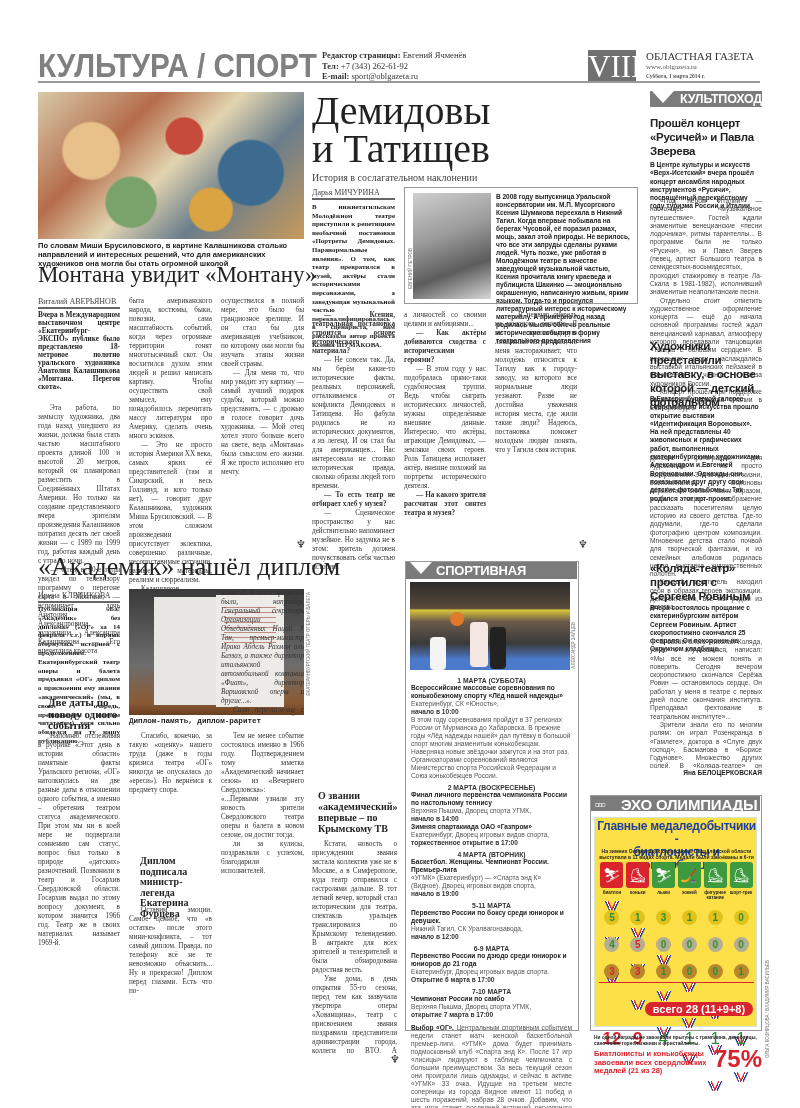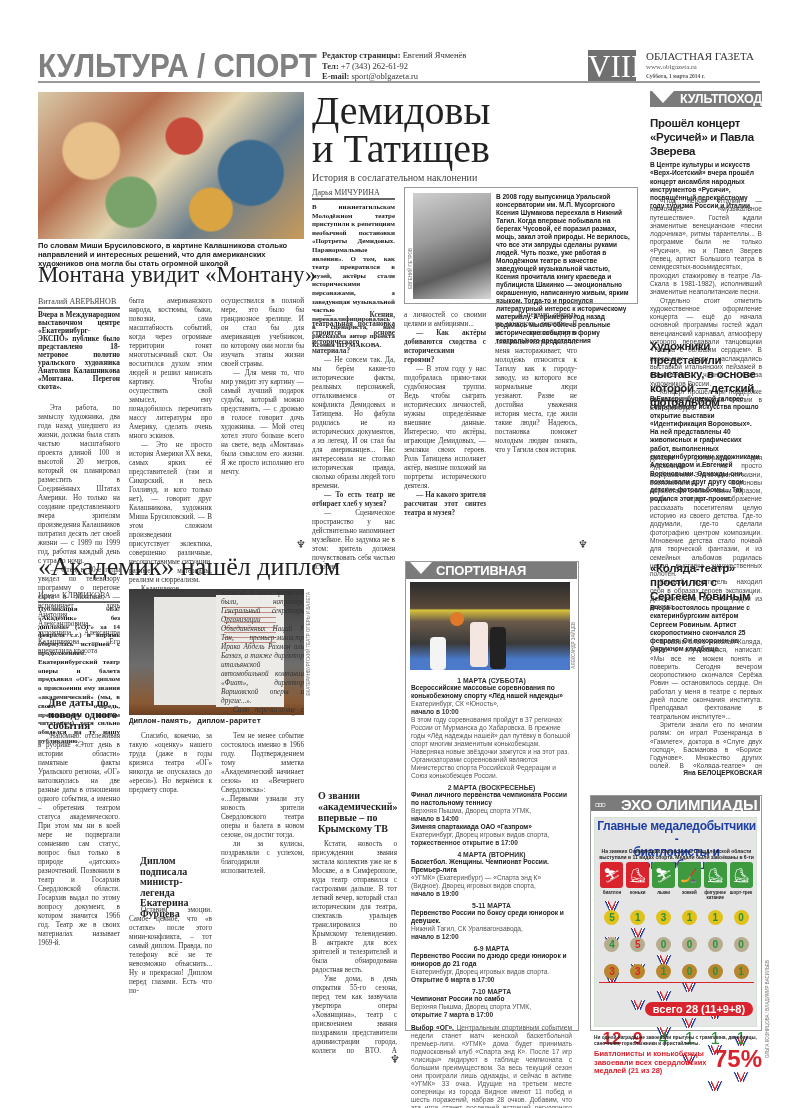--- a/index.html
+++ b/index.html
@@ -256,21 +256,21 @@
 <div class="abs s-body" style="left:650px;top:638px;width:112px;height:130px;overflow:hidden;">
   <p>В своём блоге Николай Коляда, узнав о случившемся, написал: «Мы все не можем понять и поверить. Сегодня вечером скоропостижно скончался Серёжа Ровин — остановилось сердце. Он работал у меня в театре с первых дней после окончания института. Преподавал фехтование в театральном институте»...</p>
   <p>Зрители знали его по многим ролям: он играл Розенкранца в «Гамлете», доктора в «Слуге двух господ», Басманова в «Борисе Годунове». Множество других ролей. В «Коляда-театре» он работал с 2005 года. В последнее время активно участвовал в постановках «Слав-театра», созданного при Муз-комедии. Накануне своей смерти Ровин сыграл в спектакле «Коляда-театра» «Землемер». Трагедии ничто не предвещало.</p>
 
 </div>
 <div class="abs s-lead" style="left:650px;top:769px;width:112px;text-align:right;">Яна БЕЛОЦЕРКОВСКАЯ</div>
 
 <div class="abs boxed" style="left:590px;top:795px;width:172px;height:236px;background:#fff;">
   <div class="abs rubric" style="left:0;top:0;width:169px;height:15px;font-size:15px;line-height:18px;padding-left:30px;">ЭХО ОЛИМПИАДЫ</div>
   <div class="abs" style="left:3px;top:3px;font-size:10px;color:#fff;line-height:12px;letter-spacing:-3px;">○○○</div>
-  <div class="abs" style="left:3px;top:21px;width:163px;height:210px;background:#e5e5e5;border:1px solid #d6e4d6;">
+  <div class="abs" style="left:3px;top:21px;width:163px;height:210px;background:#fde047;border:1px solid #d6e4d6;">
     <div class="abs h-sans" style="left:0;top:2px;width:163px;text-align:center;font-size:12px;line-height:13px;color:#1d3fa3;">
       <div>Главные медаледобытчики -</div>
       <div>биатлонисты и конькобежцы</div>
     </div>
     <div class="abs" style="left:4px;top:30px;width:155px;text-align:center;font-family:'Liberation Sans',sans-serif;font-size:5px;line-height:6px;font-weight:bold;">На зимних Олимпиадах спортсмены Свердловской области выступали в 11 видах спорта. Медали были завоёваны в 6-ти из них.</div>
     <div class="abs" id="medal-grid" style="left:4px;top:44px;width:155px;height:120px;">
         <div class="abs sport-tile" style="left: 1.41667px; top: 0px; background: rgb(217, 35, 45);">⛷</div>
         <div class="abs" style="top: 28px; width: 25.8333px; text-align: center; font-family: &quot;Liberation Sans&quot;, sans-serif; font-size: 4.5px; line-height: 5px; font-weight: bold; left: 0px;">биатлон</div>
         <div class="abs ribbon" style="left: 4.91667px; top: 39px;"></div>
         <div class="abs medal m-gold" style="left: 5.41667px; top: 48px;">5</div>

